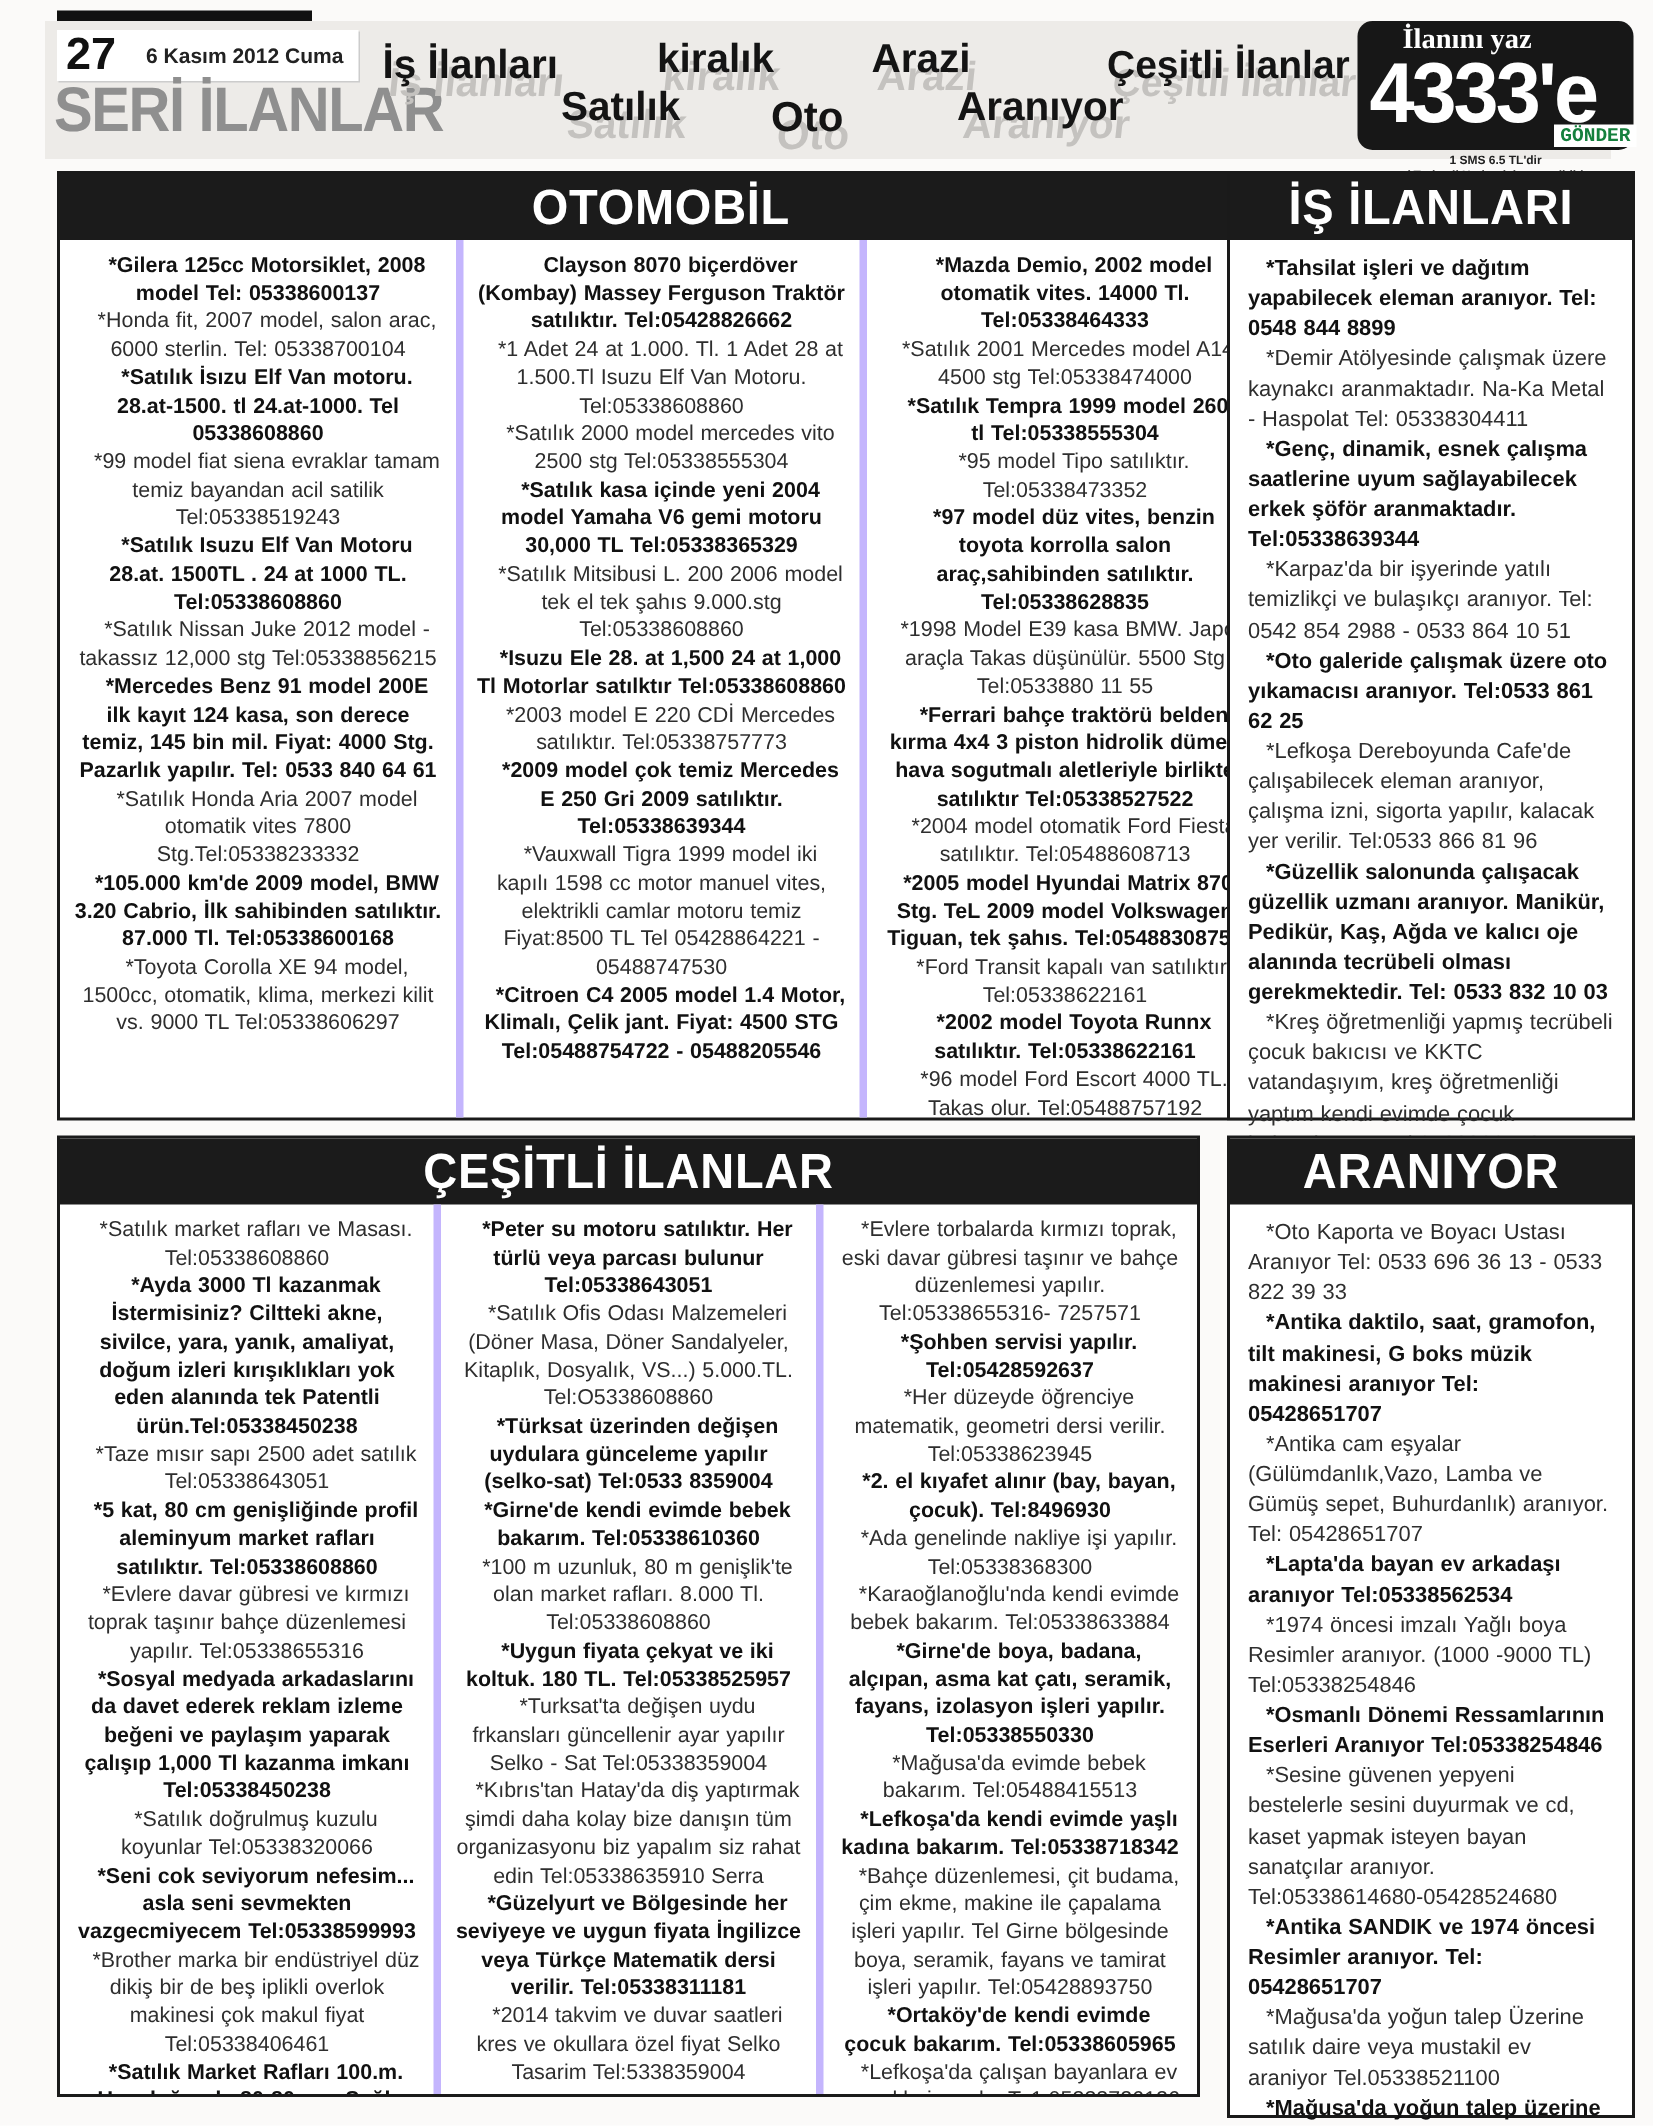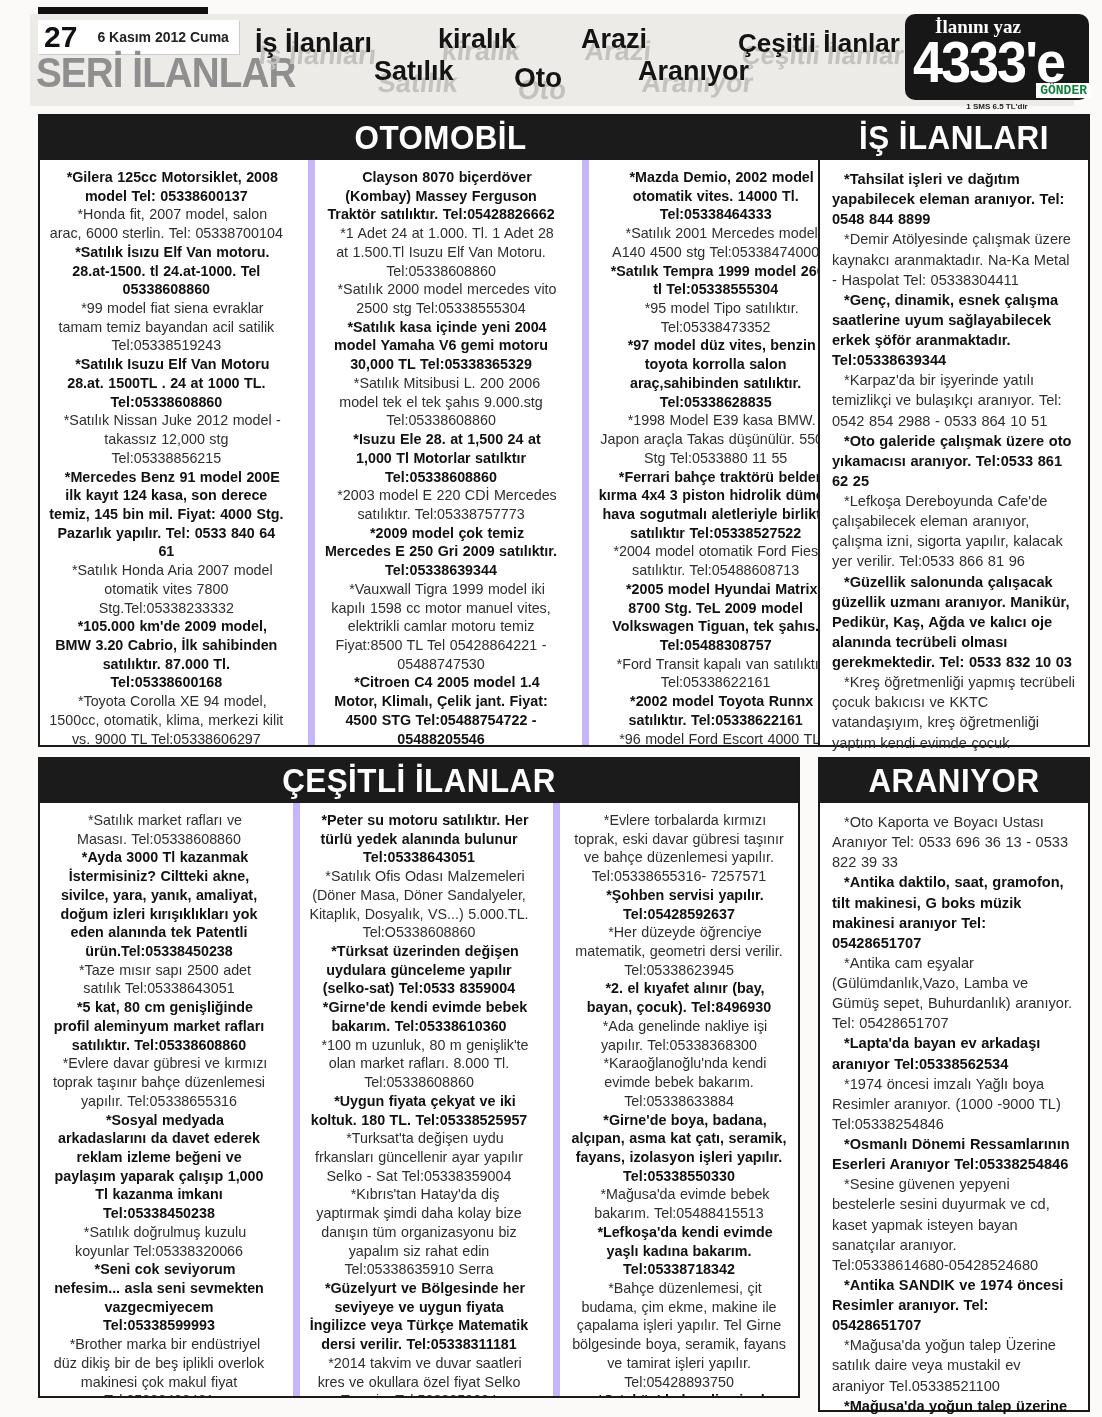--- a/index.html
+++ b/index.html
@@ -73,21 +73,21 @@
     font-size:33px;transform-origin:center;
   }
   .titlebar span{display:block;transform:scaleX(0.95);}
   .box-otomobil{left:38px;top:114px;width:806px;height:633px;}
   .box-is{left:818px;top:114px;width:272px;height:633px;}
   .box-cesitli{left:38px;top:757px;width:762px;height:641px;}
   .box-araniyor{left:818px;top:757px;width:272px;height:655px;}
 
   .cols{display:flex;height:calc(100% - 44px);text-align:center;}
   .col{flex:1;padding:8px 9px 4px 9px;overflow:hidden;}
-  .col + .col{border-left:7px solid #c4b5fd;margin-left:15px;}
+  .col + .col{border-left:5px solid #c4b5fd;}
   .single{height:calc(100% - 44px);padding:9px 12px 4px 12px;overflow:hidden;}
 
   .ad{
     font-size:14.3px;line-height:1.31;color:#2e2e2e;
     text-indent:12px;word-spacing:0.5px;
   }
   .ad.bold{font-weight:bold;color:#111;}
   .box-is .ad, .box-araniyor .ad{font-size:14.6px;line-height:1.38;}
 </style>
 </head>
@@ -217,21 +217,21 @@
           <div class="ad">*Taze mısır sapı 2500 adet satılık Tel:05338643051</div>
           <div class="ad bold">*5 kat, 80 cm genişliğinde profil aleminyum market rafları satılıktır. Tel:05338608860</div>
           <div class="ad">*Evlere davar gübresi ve kırmızı toprak taşınır bahçe düzenlemesi yapılır. Tel:05338655316</div>
           <div class="ad bold">*Sosyal medyada arkadaslarını da davet ederek reklam izleme beğeni ve paylaşım yaparak çalışıp 1,000 Tl kazanma imkanı Tel:05338450238</div>
           <div class="ad">*Satılık doğrulmuş kuzulu koyunlar Tel:05338320066</div>
           <div class="ad bold">*Seni cok seviyorum nefesim... asla seni sevmekten vazgecmiyecem Tel:05338599993</div>
           <div class="ad">*Brother marka bir endüstriyel düz dikiş bir de beş iplikli overlok makinesi çok makul fiyat Tel:05338406461</div>
           <div class="ad bold">*Satılık Market Rafları 100.m. Uzunluğunda 80-80 cm. Sağlı sollu 160.m genişliğinde hepsi 10,000 Tl ye Tel:05338608860</div>
         </div>
       <div class="col">
-          <div class="ad bold">*Peter su motoru satılıktır. Her türlü yedek alanında bulunur Tel:05338643051</div>
+          <div class="ad bold">*Peter su motoru satılıktır. Her türlü veya parcası bulunur Tel:05338643051</div>
           <div class="ad">*Satılık Ofis Odası Malzemeleri (Döner Masa, Döner Sandalyeler, Kitaplık, Dosyalık, VS...) 5.000.TL. Tel:O5338608860</div>
           <div class="ad bold">*Türksat üzerinden değişen uydulara günceleme yapılır (selko-sat) Tel:0533 8359004</div>
           <div class="ad bold">*Girne'de kendi evimde bebek bakarım. Tel:05338610360</div>
           <div class="ad">*100 m uzunluk, 80 m genişlik'te olan market rafları. 8.000 Tl. Tel:05338608860</div>
           <div class="ad bold">*Uygun fiyata çekyat ve iki koltuk. 180 TL. Tel:05338525957</div>
           <div class="ad">*Turksat'ta değişen uydu frkansları güncellenir ayar yapılır Selko - Sat Tel:05338359004</div>
           <div class="ad">*Kıbrıs'tan Hatay'da diş yaptırmak şimdi daha kolay bize danışın tüm organizasyonu biz yapalım siz rahat edin Tel:05338635910 Serra</div>
           <div class="ad bold">*Güzelyurt ve Bölgesinde her seviyeye ve uygun fiyata İngilizce veya Türkçe Matematik dersi verilir. Tel:05338311181</div>
           <div class="ad">*2014 takvim ve duvar saatleri kres ve okullara özel fiyat Selko Tasarim Tel:5338359004</div>
         </div>

